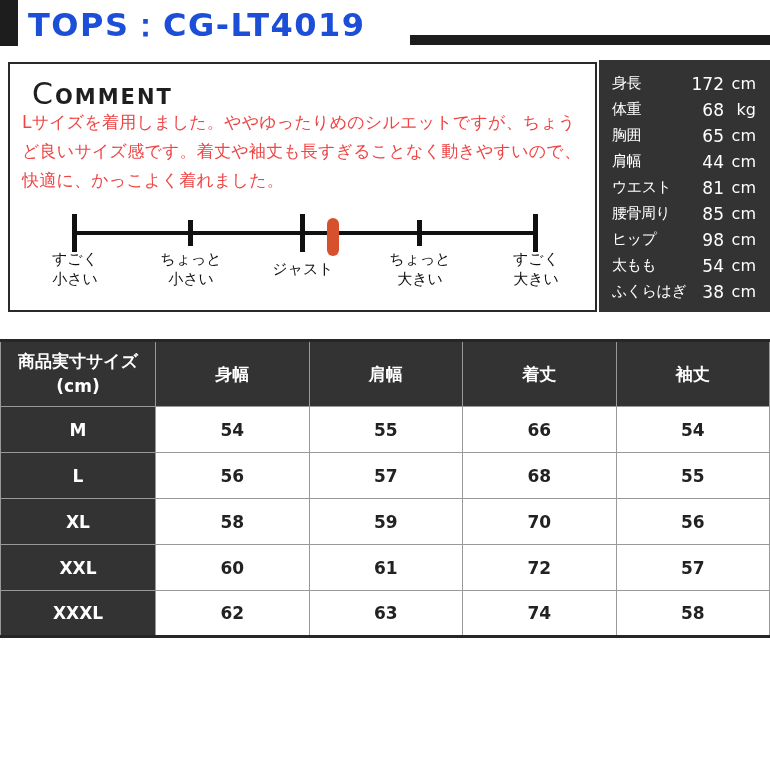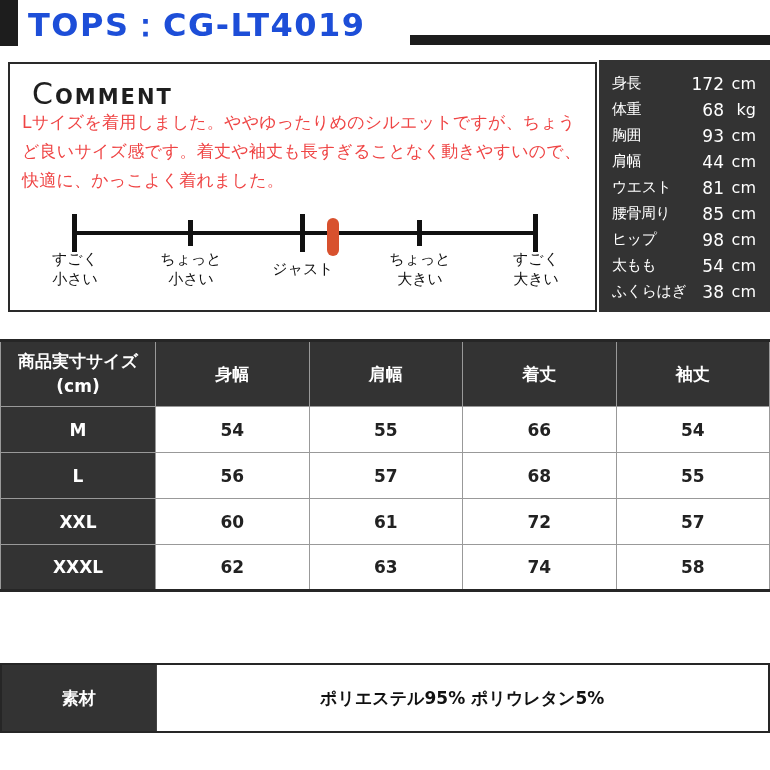--- a/index.html
+++ b/index.html
@@ -104,21 +104,21 @@
       <span class="m-value">172</span>
       <span class="m-unit">cm</span>
     </div>
     <div class="m-row">
       <span class="m-label">体重</span>
       <span class="m-value">68</span>
       <span class="m-unit">kg</span>
     </div>
     <div class="m-row">
       <span class="m-label">胸囲</span>
-      <span class="m-value">93</span>
+      <span class="m-value">65</span>
       <span class="m-unit">cm</span>
     </div>
     <div class="m-row">
       <span class="m-label">肩幅</span>
       <span class="m-value">44</span>
       <span class="m-unit">cm</span>
     </div>
     <div class="m-row">
       <span class="m-label">ウエスト</span>
       <span class="m-value">81</span>
@@ -168,38 +168,37 @@
         <td>54</td>
       </tr>
       <tr>
         <th>L</th>
         <td>56</td>
         <td>57</td>
         <td>68</td>
         <td>55</td>
       </tr>
       <tr>
+        <th>XL</th>
+        <td>58</td>
+        <td>59</td>
+        <td>70</td>
+        <td>56</td>
+      </tr>
+      <tr>
         <th>XXL</th>
         <td>60</td>
         <td>61</td>
         <td>72</td>
         <td>57</td>
       </tr>
       <tr>
         <th>XXXL</th>
         <td>62</td>
         <td>63</td>
         <td>74</td>
         <td>58</td>
       </tr>
     </tbody>
   </table>
 
-  <table class="material-table">
-    <tbody>
-        <tr>
-      <th>素材</th>
-      <td>ポリエステル95% ポリウレタン5%</td>
-    </tr>
-  </tbody>
-    </table>
 
 </div>
 
 </body></html>

